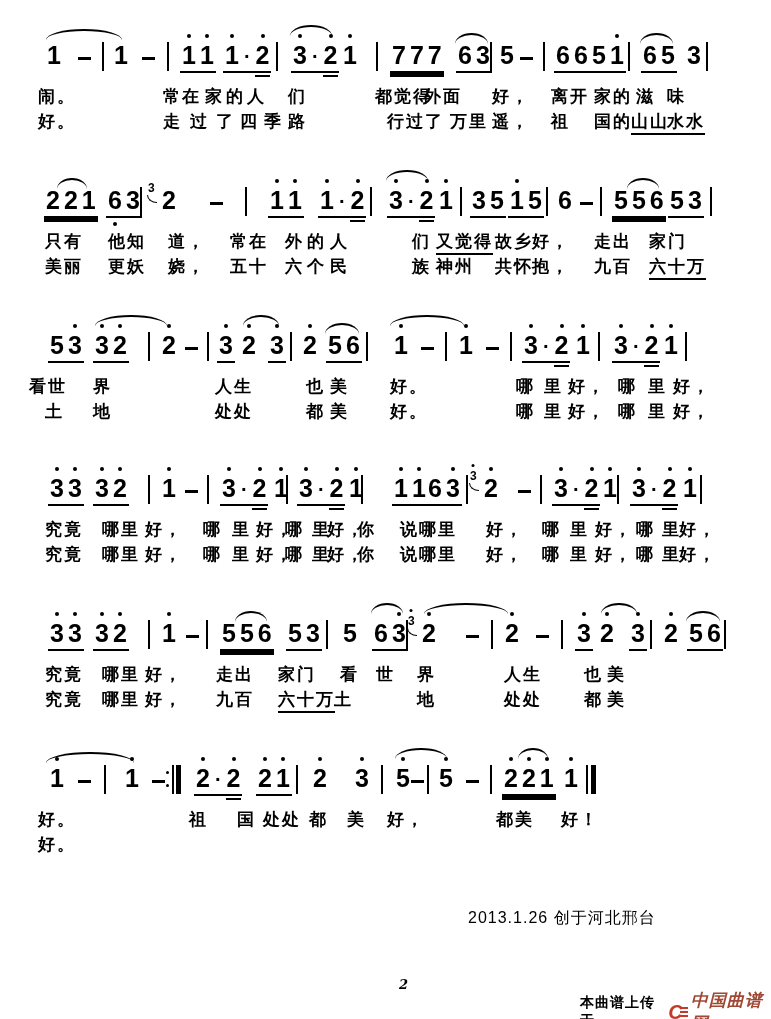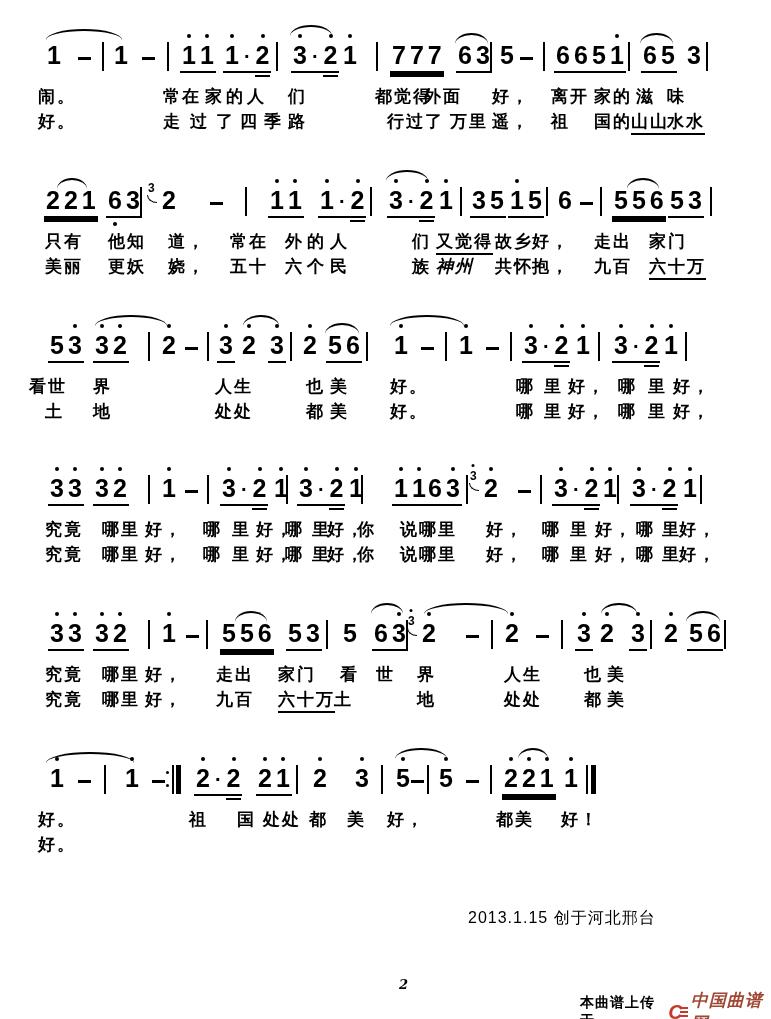--- a/index.html
+++ b/index.html
@@ -345,21 +345,21 @@
       <span class="lyr row1" style="left: 594px;">走出</span>
       <span class="lyr row1" style="left: 649px;">家门</span>
       <span class="lyr row2" style="left: 45px;">美丽</span>
       <span class="lyr row2" style="left: 108px;">更妖</span>
       <span class="lyr row2" style="left: 168px;">娆，</span>
       <span class="lyr row2" style="left: 230px;">五十</span>
       <span class="lyr row2" style="left: 285px;">六</span>
       <span class="lyr row2" style="left: 307px;">个</span>
       <span class="lyr row2" style="left: 330px;">民</span>
       <span class="lyr row2" style="left: 412px;">族</span>
-      <span class="lyr row2" style="left: 436px; font-style: italic;">神州</span>
+      <span class="lyr row2" style="left: 436px;">神州</span>
       <span class="lyr row2" style="left: 495px;">共怀</span>
       <span class="lyr row2" style="left: 532px;">抱，</span>
       <span class="lyr row2" style="left: 594px;">九百</span>
       <span class="lyr row2 u" style="left: 649px;">六十万</span>
     </div>
     <div class="system" style="top: 315px;">
       <span class="ng ul1" style="left: 48px;">
         <span class="np">
           <span class="dg">5</span>
         </span>
@@ -940,21 +940,21 @@
       <span class="lyr row1" style="left: 263px;">处处</span>
       <span class="lyr row1" style="left: 309px;">都</span>
       <span class="lyr row1" style="left: 347px;">美</span>
       <span class="lyr row1" style="left: 387px;">好，</span>
       <span class="lyr row1" style="left: 496px;">都美</span>
       <span class="lyr row1" style="left: 561px;">好！</span>
       <span class="lyr row2" style="left: 38px;">好。</span>
     </div>
   </div>
 
-<div class="credit">2013.1.15 创于河北邢台</div>
+<div class="credit">2013.1.26 创于河北邢台</div>
 <div class="pagenum">2</div>
 
 <div class="footer">
   <span class="f-upload">本曲谱上传于</span>
   <span class="f-logo">
     <span class="lc">C</span>
     <span class="llines">
         <i></i>
         <i></i>
         <i></i>

